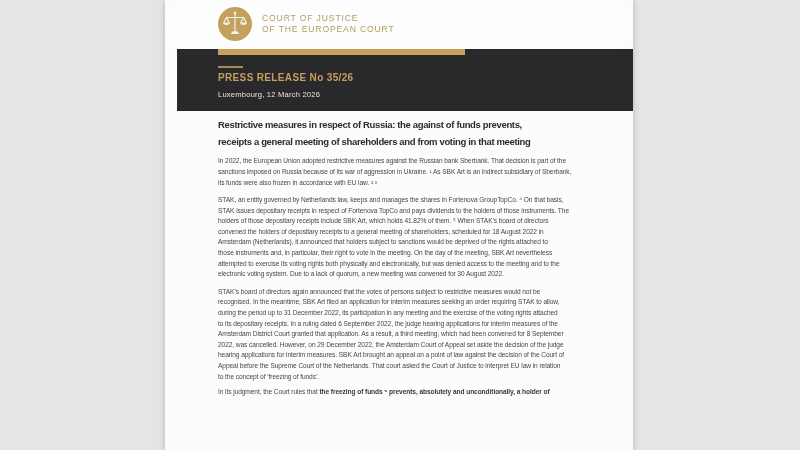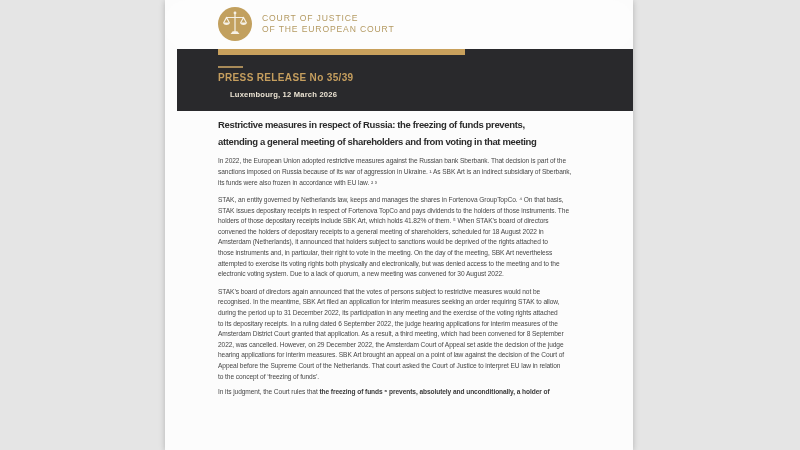--- a/index.html
+++ b/index.html
@@ -15,21 +15,21 @@
   }
   
   .masthead { position:absolute; left:0; top:0; width:100%; height:49px; background:#fdfdfd;border-radius:22px; }
   .logo { position:absolute; left:53px; top:7px; display:flex; align-items:center; gap:10px; }
   .logo-text { color:#b49a62; font-size:8.6px; line-height:11px; letter-spacing:0.85px; white-space:nowrap; }
   
   .banner { position:absolute; left:12px; right:0; top:49px; height:62px; background:#29292c; }
   .gold-bar { position:absolute; left:41px; top:0; width:247px; height:6px; background:#c8a05c; }
   .gold-rule { position:absolute; left:41px; top:17px; width:25px; height:2px; background:#a88a58; }
   .pr-title { position:absolute; left:41px; top:23px; color:#c59e5e; font-size:10px; font-weight:bold; letter-spacing:0.35px; white-space:nowrap; }
-  .dateline { position:absolute; left:41px; top:41px; color:#ece4d4; font-size:7.6px; font-weight:bold; letter-spacing:0.2px; white-space:nowrap;margin-left:12px; }
+  .dateline { position:absolute; left:41px; top:41px; color:#ece4d4; font-size:7.6px; font-weight:normal; letter-spacing:0.2px; white-space:nowrap; }
   
   .content { position:absolute; left:53px; right:35px; top:111px; }
   .kicker { margin:26px 0 0 0; font-size:7.2px; line-height:10px; color:#3d3d3d; white-space:nowrap; }
   .headline { margin-top:5px; font-size:9.5px; font-weight:bold; color:#2b2b2b; line-height:17.4px; letter-spacing:-0.35px; }
   .para { margin-top:7px; font-size:6.6px; color:#474747; line-height:10.6px; letter-spacing:-0.08px; }
   .para.first { margin-top:5.5px; }
   .para.final { margin-top:5px; white-space:nowrap; }
   .line { white-space:nowrap; }
   .b { font-weight:bold; color:#3a3a3a; }
 </style>
@@ -56,28 +56,28 @@
       <div class="logo-text">
         <div>COURT OF JUSTICE</div>
         <div>OF THE EUROPEAN COURT</div>
       </div>
     </div>
   </div>
 
   <div class="banner">
     <div class="gold-bar"></div>
     <div class="gold-rule"></div>
-    <div class="pr-title">PRESS RELEASE No 35/39</div>
+    <div class="pr-title">PRESS RELEASE No 35/26</div>
     <div class="dateline">Luxembourg, 12 March 2026</div>
   </div>
 
   <div class="content">
     <div class="headline">
-        <div class="line">Restrictive measures in respect of Russia: the freezing of funds prevents,</div>
-        <div class="line">attending a general meeting of shareholders and from voting in that meeting</div>
+        <div class="line">Restrictive measures in respect of Russia: the against of funds prevents,</div>
+        <div class="line">receipts a general meeting of shareholders and from voting in that meeting</div>
       </div>
     <div class="para first">
         <div class="line">In 2022, the European Union adopted restrictive measures against the Russian bank Sberbank. That decision is part of the</div>
         <div class="line">sanctions imposed on Russia because of its war of aggression in Ukraine. ¹ As SBK Art is an indirect subsidiary of Sberbank,</div>
         <div class="line">its funds were also frozen in accordance with EU law. ² ³</div>
       </div>
     <div class="para">
         <div class="line">STAK, an entity governed by Netherlands law, keeps and manages the shares in Fortenova GroupTopCo. ⁴ On that basis,</div>
         <div class="line">STAK issues depositary receipts in respect of Fortenova TopCo and pays dividends to the holders of those instruments. The</div>
         <div class="line">holders of those depositary receipts include SBK Art, which holds 41.82% of them. ⁵ When STAK’s board of directors</div>

